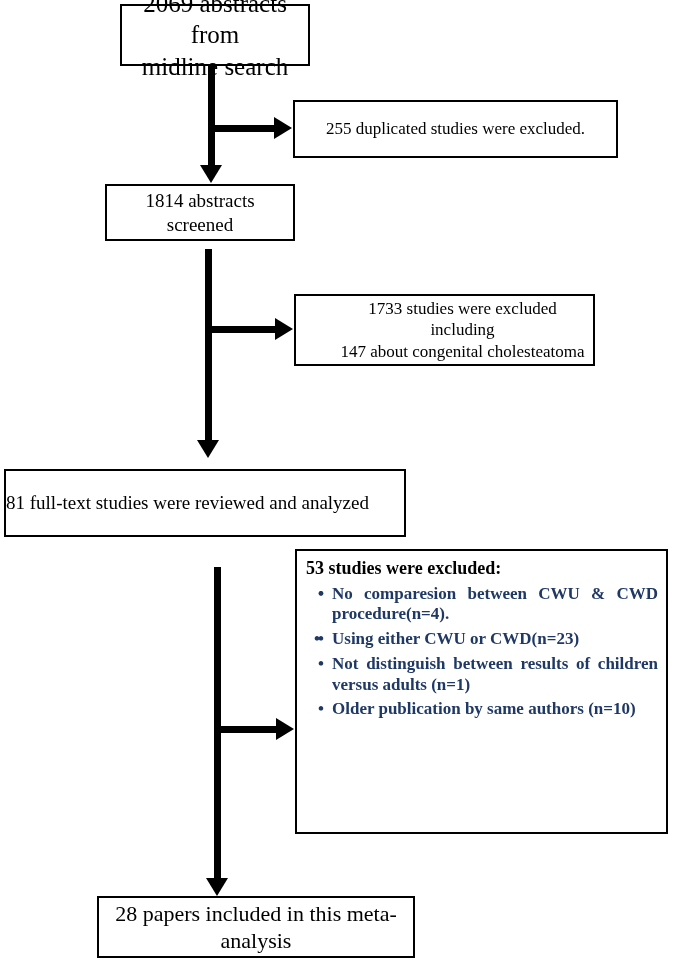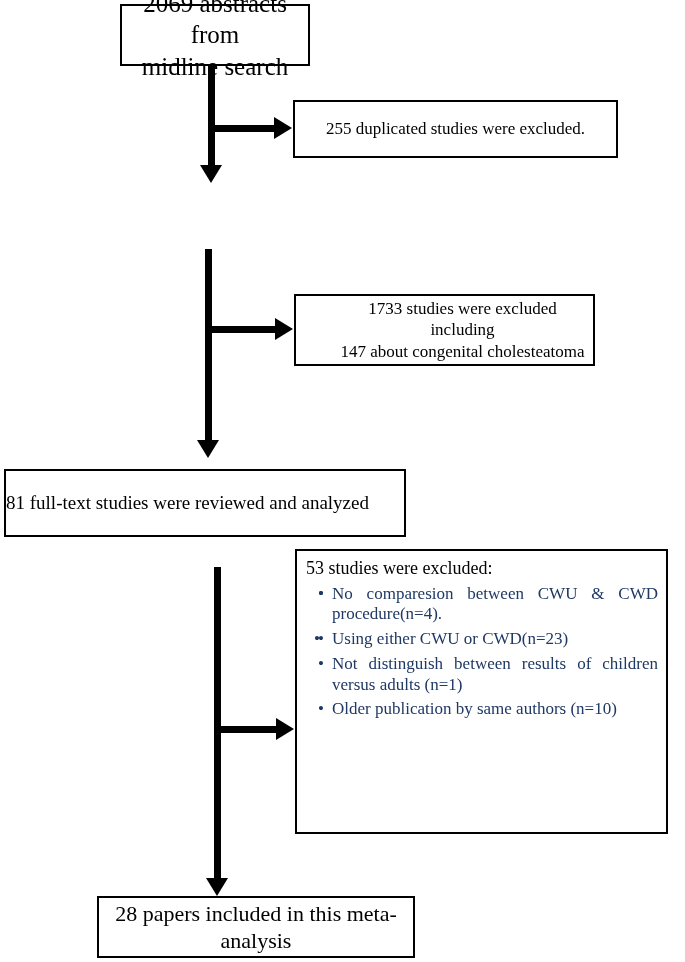--- a/index.html
+++ b/index.html
@@ -83,20 +83,21 @@
     width: 318px; height: 62px;
     font-size: 22px;
   }
 
   
   .details-wrap {
     padding: 7px 8px 4px 9px;
     width: 100%;
     box-sizing: border-box;
     text-align: left;
+    font-weight: bold;
   }
   .details-header {
     font-size: 18px;
     color: #000000;
     line-height: 1.2;
     margin-bottom: 3px;
   }
   .bullet-list {
     list-style: none;
     margin: 0;
@@ -166,20 +167,24 @@
 
   <div class="vline" style="left:208px; top:66px; height:102px;"></div>
   <div class="arrow-down" style="left:200px; top:165px;"></div>
   <div class="hline" style="left:208px; top:125px; width:68px;"></div>
   <div class="arrow-right" style="left:274px; top:117px;"></div>
 
   <div class="box" id="box-duplicates-excluded">
     <span class="box-text">255 duplicated studies were excluded.</span>
   </div>
 
+  <div class="box" id="box-abstracts-screened">
+    <span class="box-text">1814 abstracts
+screened</span>
+  </div>
 
   <div class="vline" style="left:205px; top:249px; height:194px;"></div>
   <div class="arrow-down" style="left:197px; top:440px;"></div>
   <div class="hline" style="left:205px; top:326px; width:72px;"></div>
   <div class="arrow-right" style="left:275px; top:318px;"></div>
 
   <div class="box" id="box-studies-excluded">
     <span class="box-text">1733  studies were excluded  including
 147 about congenital cholesteatoma</span>
   </div>

